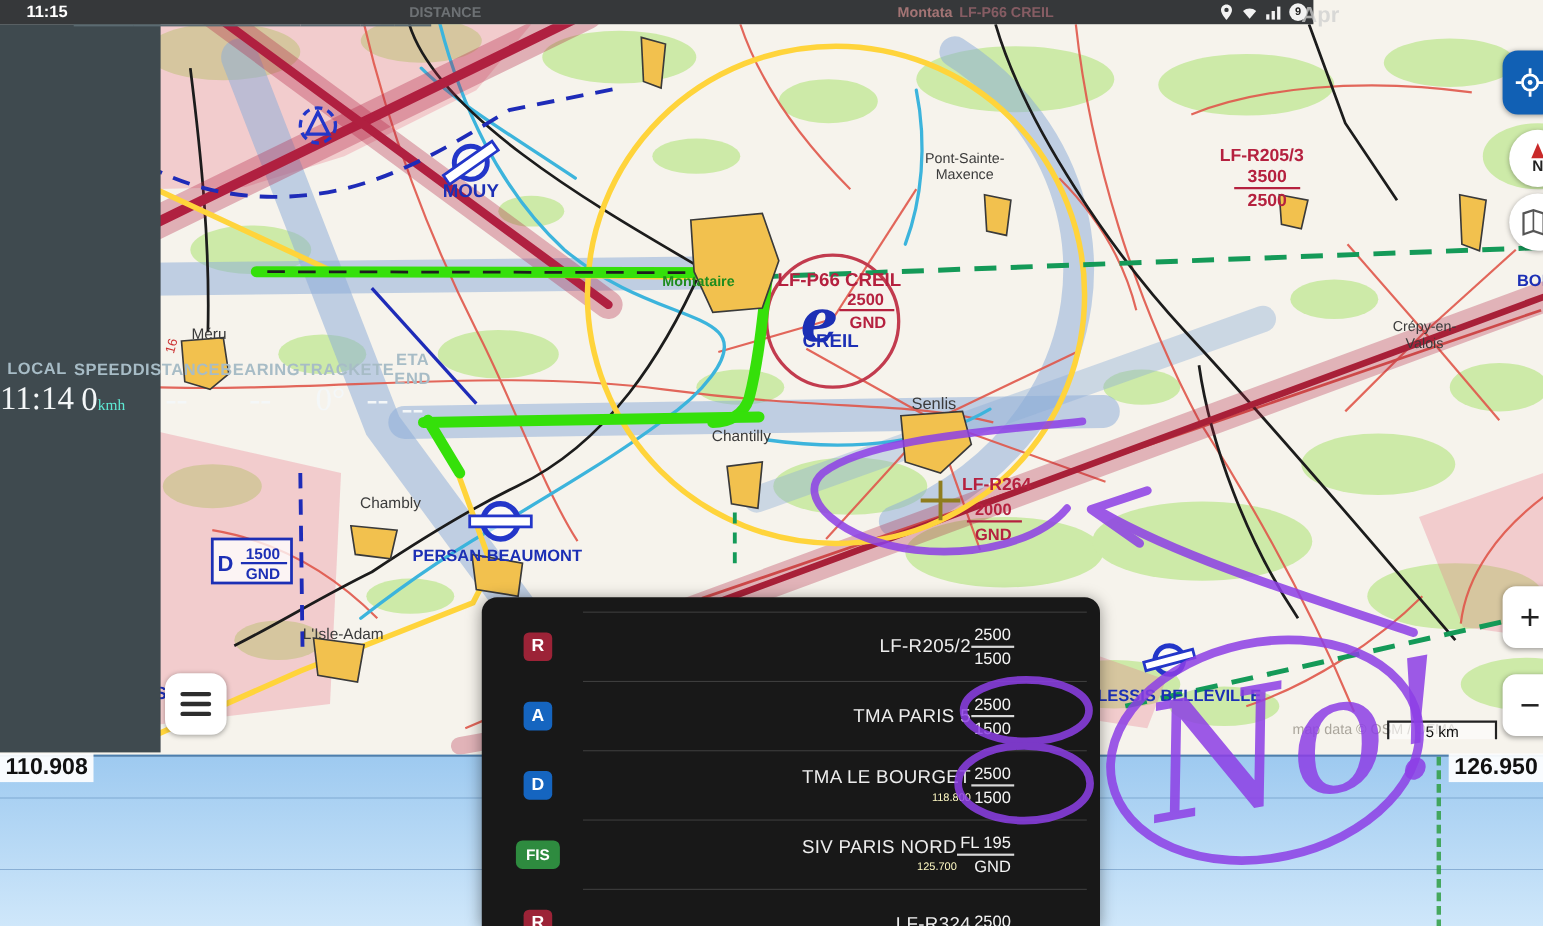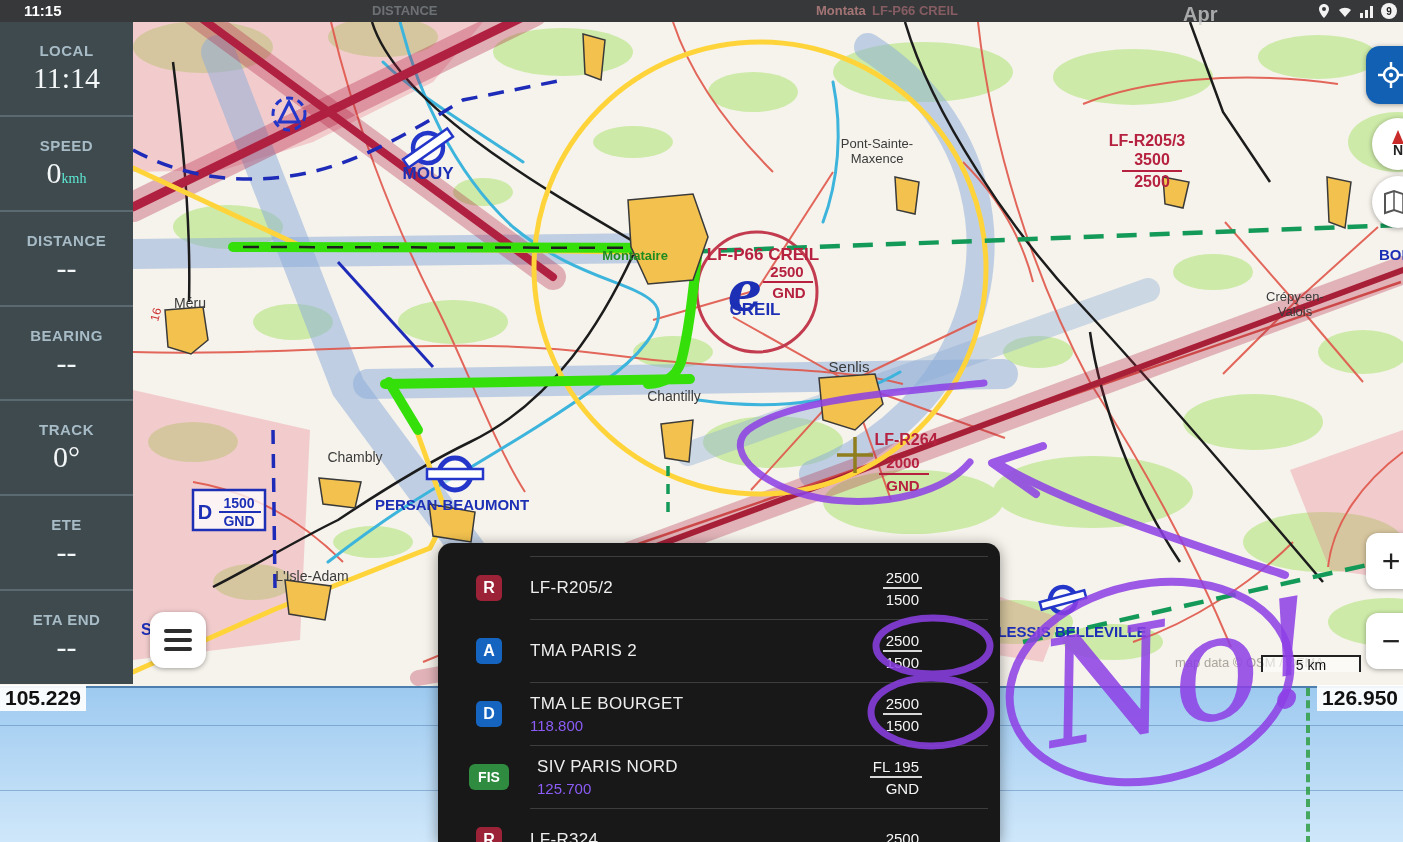--- a/index.html
+++ b/index.html
@@ -1,29 +1,29 @@
 <!DOCTYPE html>
 <html><head>
 <meta charset="utf-8">
 <style>
   html,body{margin:0;padding:0;background:#000;}
   .screen{position:relative;width:1403px;height:842px;overflow:hidden;
     font-family:"Liberation Sans",sans-serif;background:#f6f3ec;-webkit-font-smoothing:antialiased;}
 
   
-  .statusbar{position:absolute;left:0;top:0;width:1403px;height:22px;background:#36383a;z-index:70;}
+  .statusbar{position:absolute;left:0;top:0;width:1194px;height:22px;background:#36383a;z-index:70;}
   .sb-time{position:absolute;left:24px;top:2px;color:#fff;font-size:15px;font-weight:bold;}
   .sb-ghost{position:absolute;top:3px;font-size:13px;font-weight:bold;opacity:.55;white-space:nowrap;}
   .sb-icons{position:absolute;right:6px;top:2px;display:flex;align-items:center;gap:7px;height:18px;}
   .sb-batt{width:16px;height:16px;border-radius:50%;background:#f2f2f2;color:#222;font-size:10px;font-weight:bold;
     display:flex;align-items:center;justify-content:center;}
 
   
-  .sidebar{position:absolute;left:0;top:22px;width:133px;height:662px;background:#3f4a4f;z-index:40;
-    display:flex;flex-direction:column;}
+  .sidebar{position:absolute;left:0;top:22px;width:146px;height:662px;background:#3f4a4f;z-index:40;
+    display:flex;}
   .metric{flex:1;display:flex;flex-direction:column;align-items:center;justify-content:center;gap:2px;
     border-top:2px solid #5b6a71;}
   .metric:first-child{border-top:none;}
   .m-label{font-size:15px;font-weight:bold;color:#a7bcc6;letter-spacing:.5px;text-align:center;}
   .m-value{font-size:30px;color:#f4f7f8;font-weight:normal;font-family:Liberation Serif, serif;}
   .m-unit{font-size:14px;color:#5eead4;}
 
   
   .map{position:absolute;left:133px;top:22px;width:1270px;height:664px;z-index:10;}
 
@@ -41,23 +41,23 @@
   .sheet{position:absolute;left:438px;top:543px;width:562px;height:299px;background:#181818;
     border-radius:14px 14px 0 0;z-index:50;overflow:hidden;box-shadow:0 2px 14px rgba(0,0,0,.4);}
   .ptop{height:13px;}
   .psep{margin-left:92px;margin-right:12px;border-top:1px solid #3d3d3d;}
   .prow{height:62px;display:flex;align-items:center;padding-right:78px;box-sizing:border-box;}
   .pbadge{width:26px;height:26px;border-radius:5px;margin-left:38px;flex:0 0 auto;color:#fff;
     font-weight:bold;font-size:16px;display:flex;align-items:center;justify-content:center;}
   .badge-r{background:#9c2337;}
   .badge-a,.badge-d{background:#1565c0;}
   .badge-fis{background:#2e8b3f;width:40px;margin-left:31px;font-size:14px;border-radius:6px;}
-  .pmain{margin-left:28px;flex:1;min-width:0;}
+  .pmain{margin-left:28px;flex:1;min-width:0;text-align:right;}
   .pname{color:#ededed;font-size:17px;letter-spacing:.3px;}
-  .pfreq{color:#8b5cf6;font-size:15px;margin-top:3px;}
+  .pfreq{color:#fef9c3;font-size:10px;margin-top:3px;}
   .pfreq:empty{display:none;}
   .palt{display:flex;flex-direction:column;align-items:flex-end;}
   .palt-top{color:#f5f5f5;font-size:15px;border-bottom:2px solid #d8d8d8;padding:0 3px 1px;}
   .palt-bot{color:#f5f5f5;font-size:15px;padding:2px 3px 0;}
   .palt-bot:empty{display:none;border:none;}
 
   
   .fab{position:absolute;z-index:45;box-shadow:0 1px 5px rgba(0,0,0,.35);}
   .menu-btn{left:150px;top:612px;width:56px;height:56px;background:#fff;border-radius:14px;
     display:flex;flex-direction:column;align-items:center;justify-content:center;gap:5px;}
@@ -354,21 +354,21 @@
       <div class="m-label">ETA END</div>
       <div class="m-value"><span>--</span></div>
     </div>
   </div>
 
   <div class="profile">
     <div class="p-line" style="top:37px;"></div>
     <div class="p-line" style="top:102px;"></div>
     <div class="p-dash"></div>
   </div>
-  <div class="chip chip-l">105.229</div>
+  <div class="chip chip-l">110.908</div>
   <div class="chip chip-r">126.950</div>
 
   <div class="sheet">
     <div class="ptop"></div>
       <div class="psep"></div>
 
     <div class="prow">
       <div class="pbadge badge-r">R</div>
       <div class="pmain">
           <div class="pname">LF-R205/2</div>
@@ -376,21 +376,21 @@
       <div class="palt">
           <div class="palt-top">2500</div>
           <div class="palt-bot">1500</div>
         </div>
     </div>
     <div class="psep"></div>
 
     <div class="prow">
       <div class="pbadge badge-a">A</div>
       <div class="pmain">
-          <div class="pname">TMA PARIS 2</div>
+          <div class="pname">TMA PARIS 5</div>
         </div>
       <div class="palt">
           <div class="palt-top">2500</div>
           <div class="palt-bot">1500</div>
         </div>
     </div>
     <div class="psep"></div>
 
     <div class="prow">
       <div class="pbadge badge-d">D</div>

